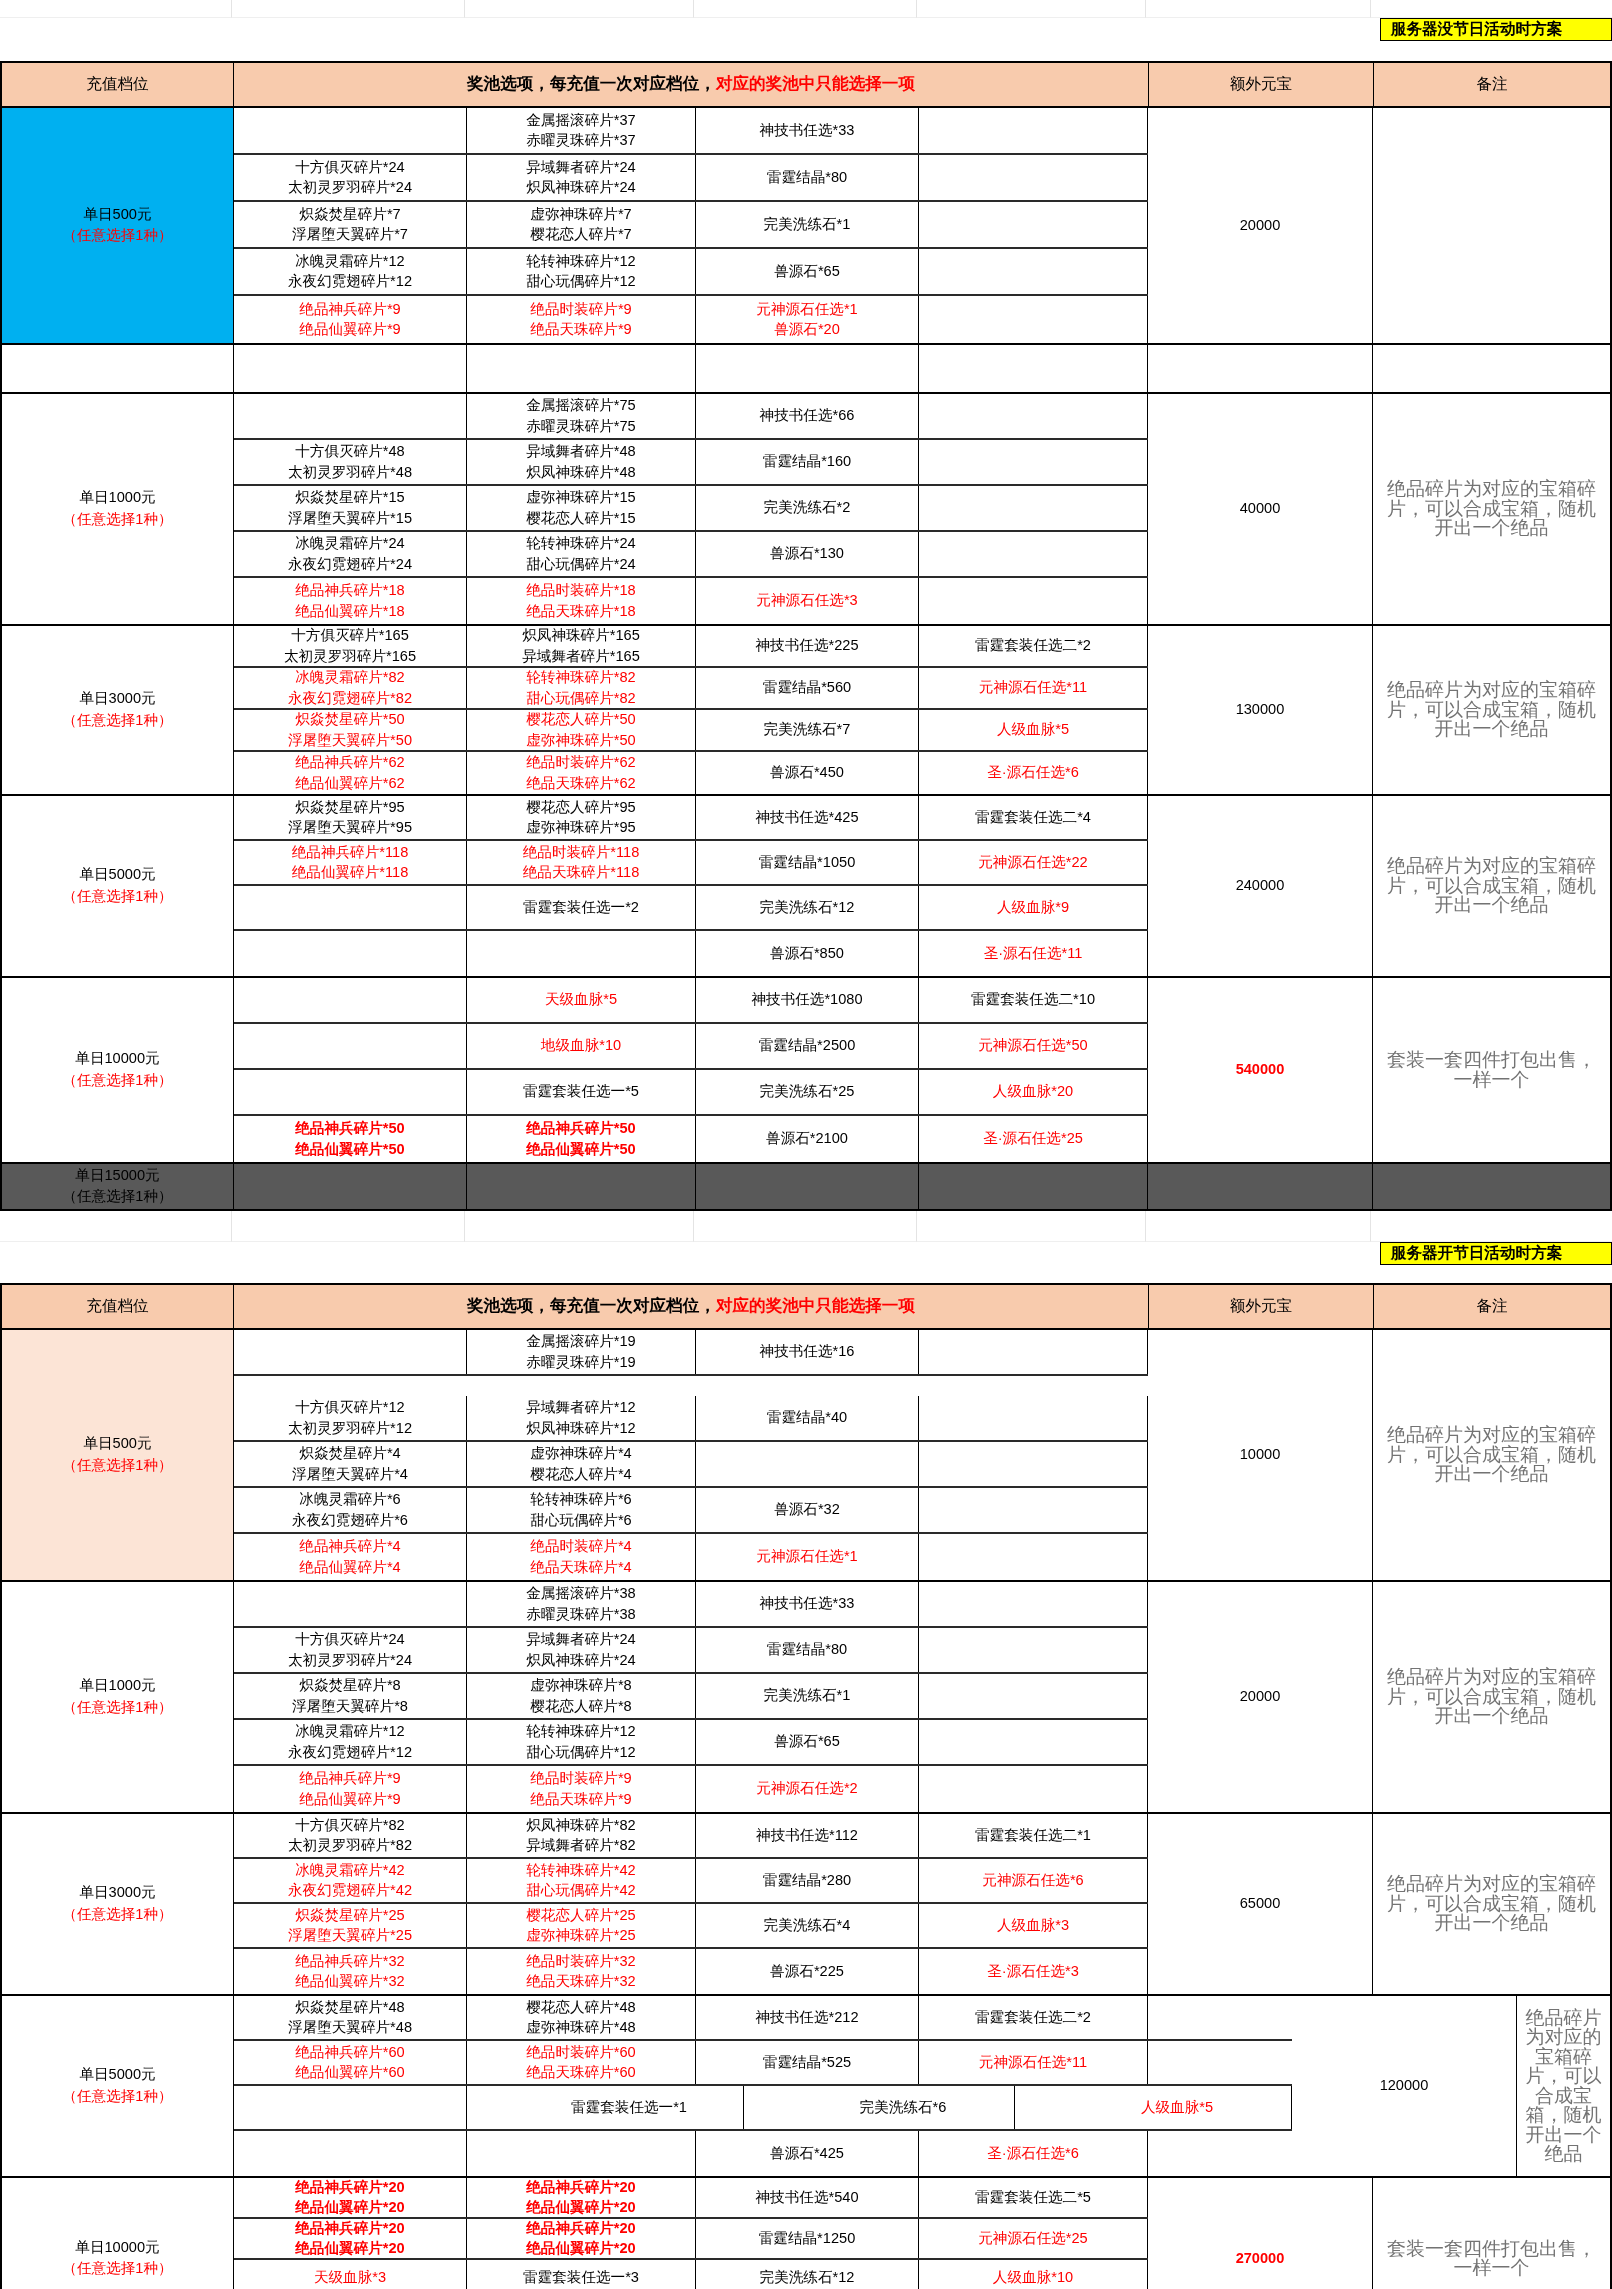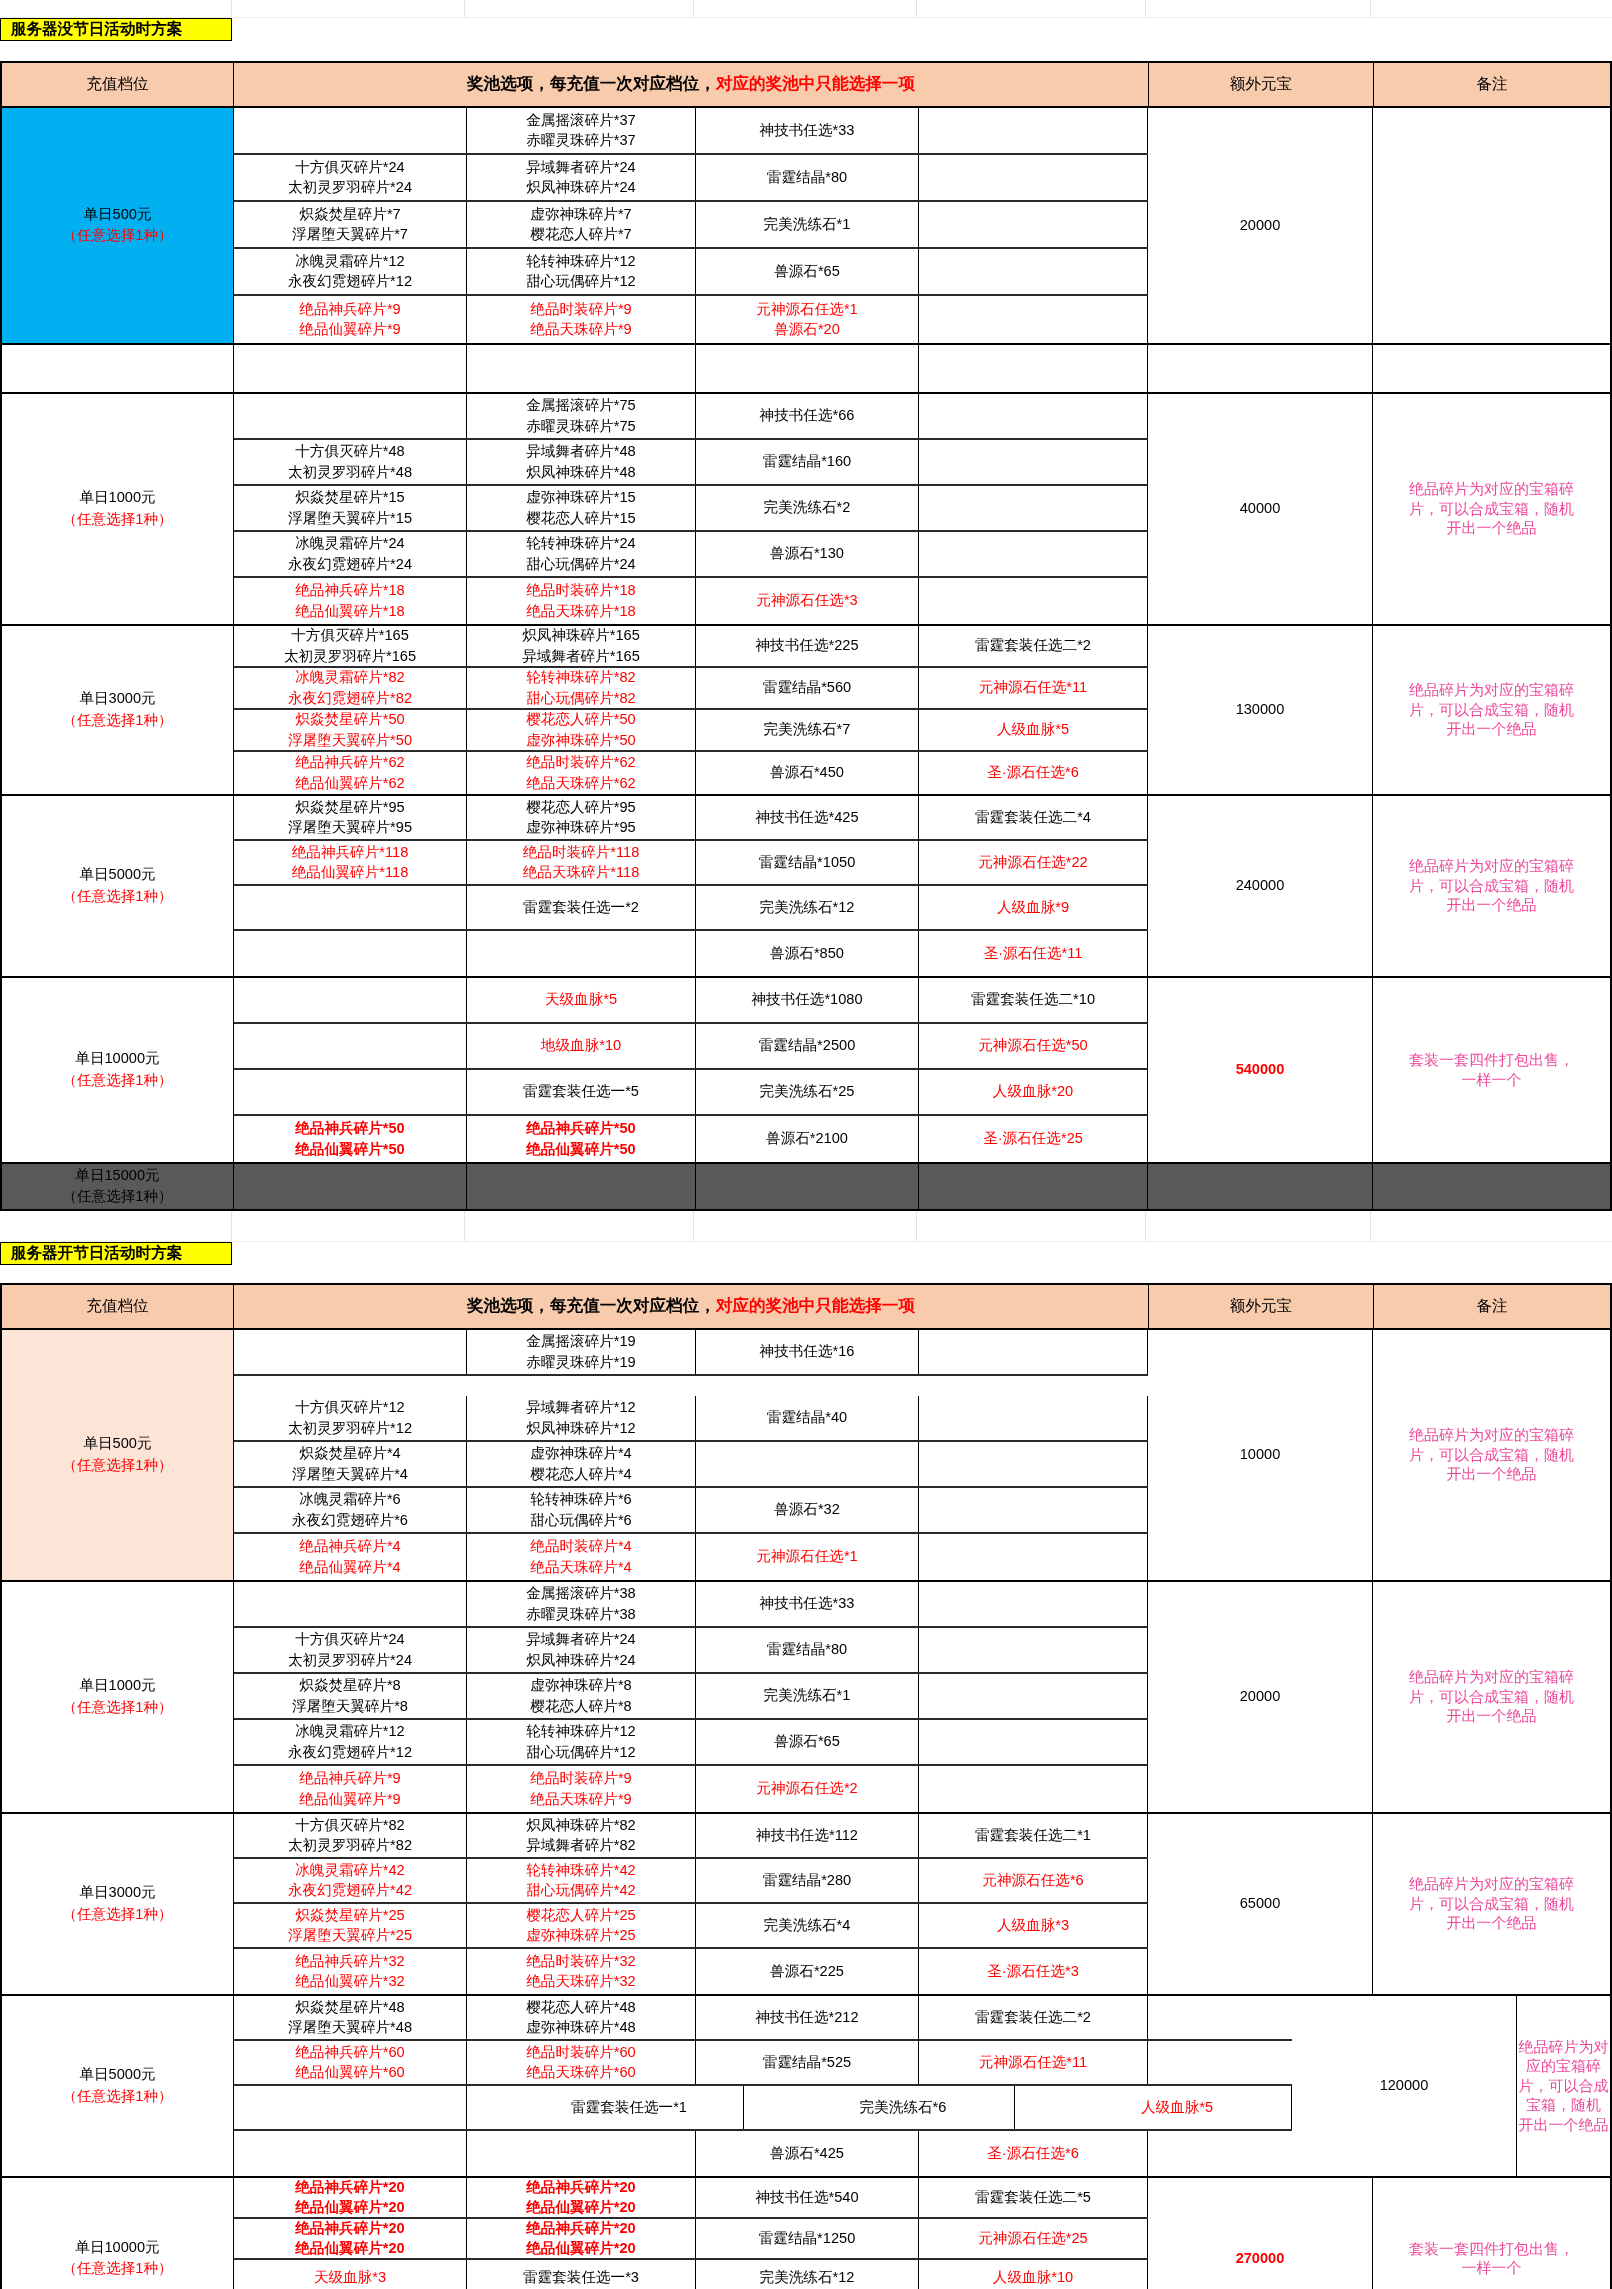--- a/index.html
+++ b/index.html
@@ -4,21 +4,21 @@
 <style>
   html,body{margin:0;padding:0;background:#ffffff;}
   body{width:1612px;font-family:"Liberation Sans","DejaVu Sans",sans-serif;color:#000;}
   .sheet{width:1612px;}
 
   
   .ghost{display:flex;}
   .ghost .g{box-sizing:border-box;border-right:1px solid #e4e4e4;border-bottom:1px solid #efefef;height:100%;}
 
   
-  .title-row{display:flex;align-items:flex-start;}
+  .title-row{display:flex;align-items:flex-end;flex-direction:column;}
   .title-cell{box-sizing:border-box;background:#ffff00;border:1.5px solid #000;
     display:flex;align-items:center;justify-content:flex-start;padding-left:9.8px;
     font-size:15.6px;font-weight:bold;}
   .title-row .g{box-sizing:border-box;border-right:1px solid #e4e4e4;}
 
   
   .tbl{box-sizing:border-box;width:1612px;border:2px solid #000;}
 
   .hrow{display:flex;border-bottom:2.4px solid #000;}
   .hc{box-sizing:border-box;background:#f8cbad;border-right:1px solid #000;
@@ -41,21 +41,21 @@
   .c4{width:223px;}
   .c5{width:229px;}
   .c6{width:225px;}
   .c7{flex:1;border-right:none !important;}
   .pw{width:915px;}
 
   .ln{font-size:14.6px;line-height:20.5px;}
   .red{color:#ff0000;}
   .rb{color:#ff0000;font-weight:bold;}
   .tier .ln{line-height:21.5px;}
-  .note-ln{font-size:15px;line-height:19.5px;color:#ec4899;}
+  .note-ln{font-size:19px;line-height:19.5px;color:#737373;}
 
   .spacer{display:flex;border-bottom:2.4px solid #000;}
   .spacer .cell{height:100%;}
 
   .grayrow{display:flex;background:#595959;}
   .grayrow .cell{height:100%;}
 
   .gap{height:31px;}
   .topstrip{height:17.6px;}
 </style>

